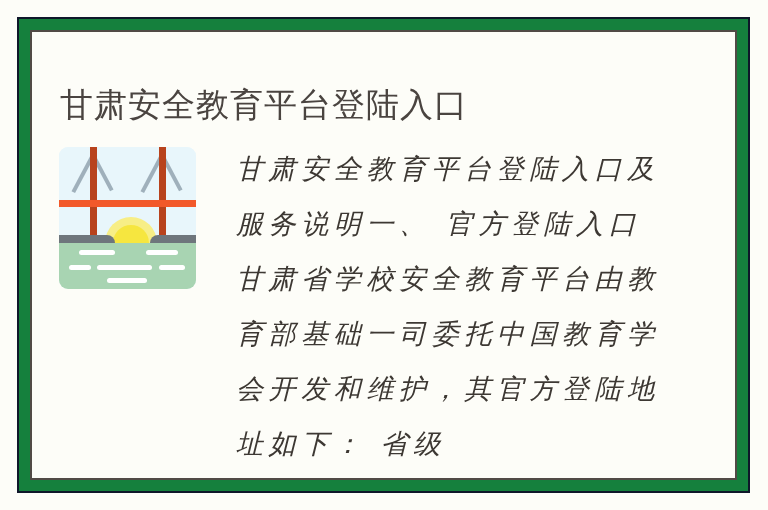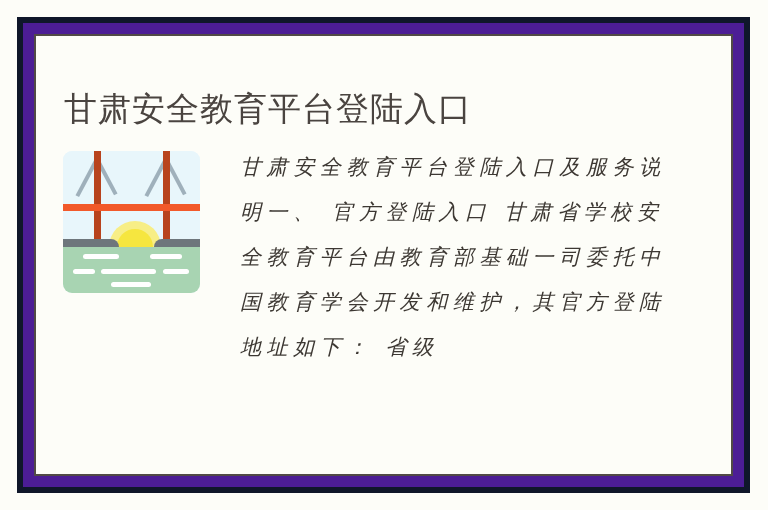--- a/index.html
+++ b/index.html
@@ -14,23 +14,23 @@
     overflow: hidden;
   }
 
   
   #page-card {
     position: absolute;
     left: 17px;
     top: 17px;
     width: 733px;
     height: 476px;
-    border: 6px solid #0f172a;
+    border: 2px solid #0f172a;
     box-sizing: border-box;
-    background: #4c1d95;
+    background: #15803d;
   }
   #page-card-inner {
     position: absolute;
     left: 11px;
     top: 11px;
     right: 11px;
     bottom: 11px;
     border: 2px solid #514a46;
     box-sizing: border-box;
     background: #fdfdf8;
@@ -146,22 +146,22 @@
   .ill-stripe.s6 { left: 48px;  top: 131px; width: 40px; }
 
   
   #body-text {
     position: absolute;
     left: 204px;
     top: 14px;
     width: 430px;
     color: #3d3833;
     font-family: "DejaVu Sans", "Liberation Sans", sans-serif;
-    font-size: 21px;
-    line-height: 45px;
+    font-size: 27px;
+    line-height: 55px;
     letter-spacing: 5.6px;
     font-style: italic;
     text-align: left;
     word-break: break-all;
   }
 </style>
 </head>
 <body>
 
 <div id="page-card">

